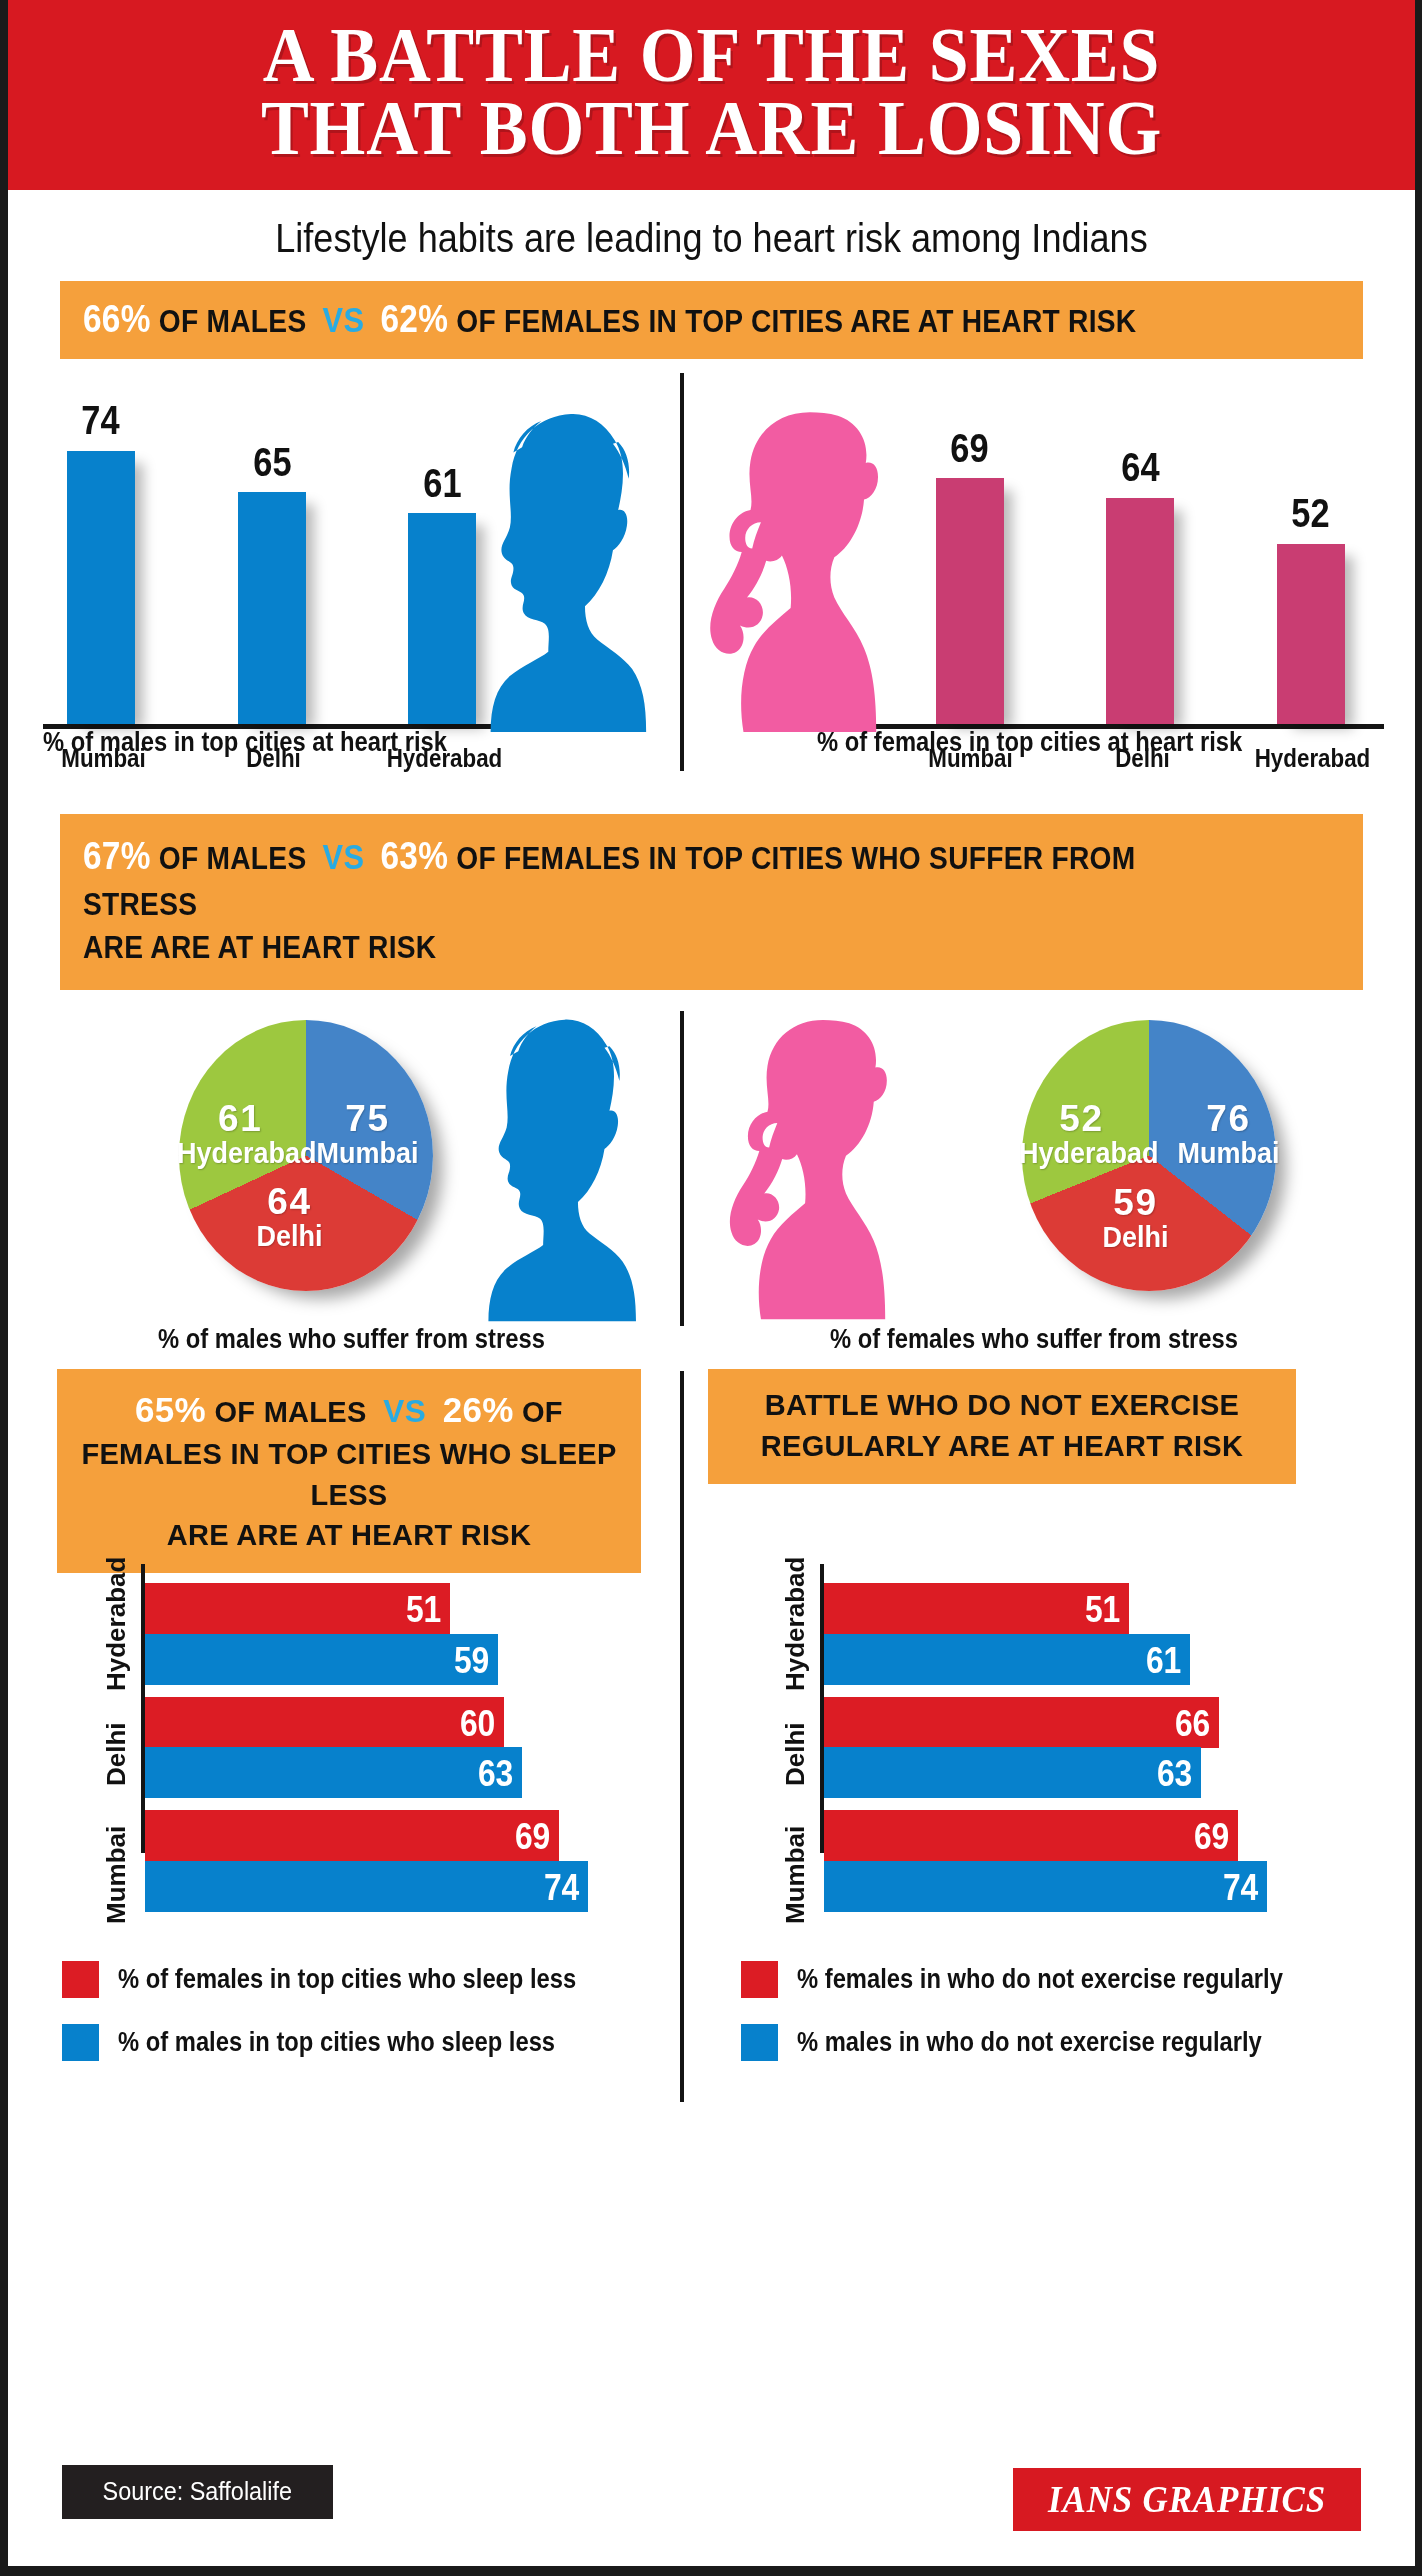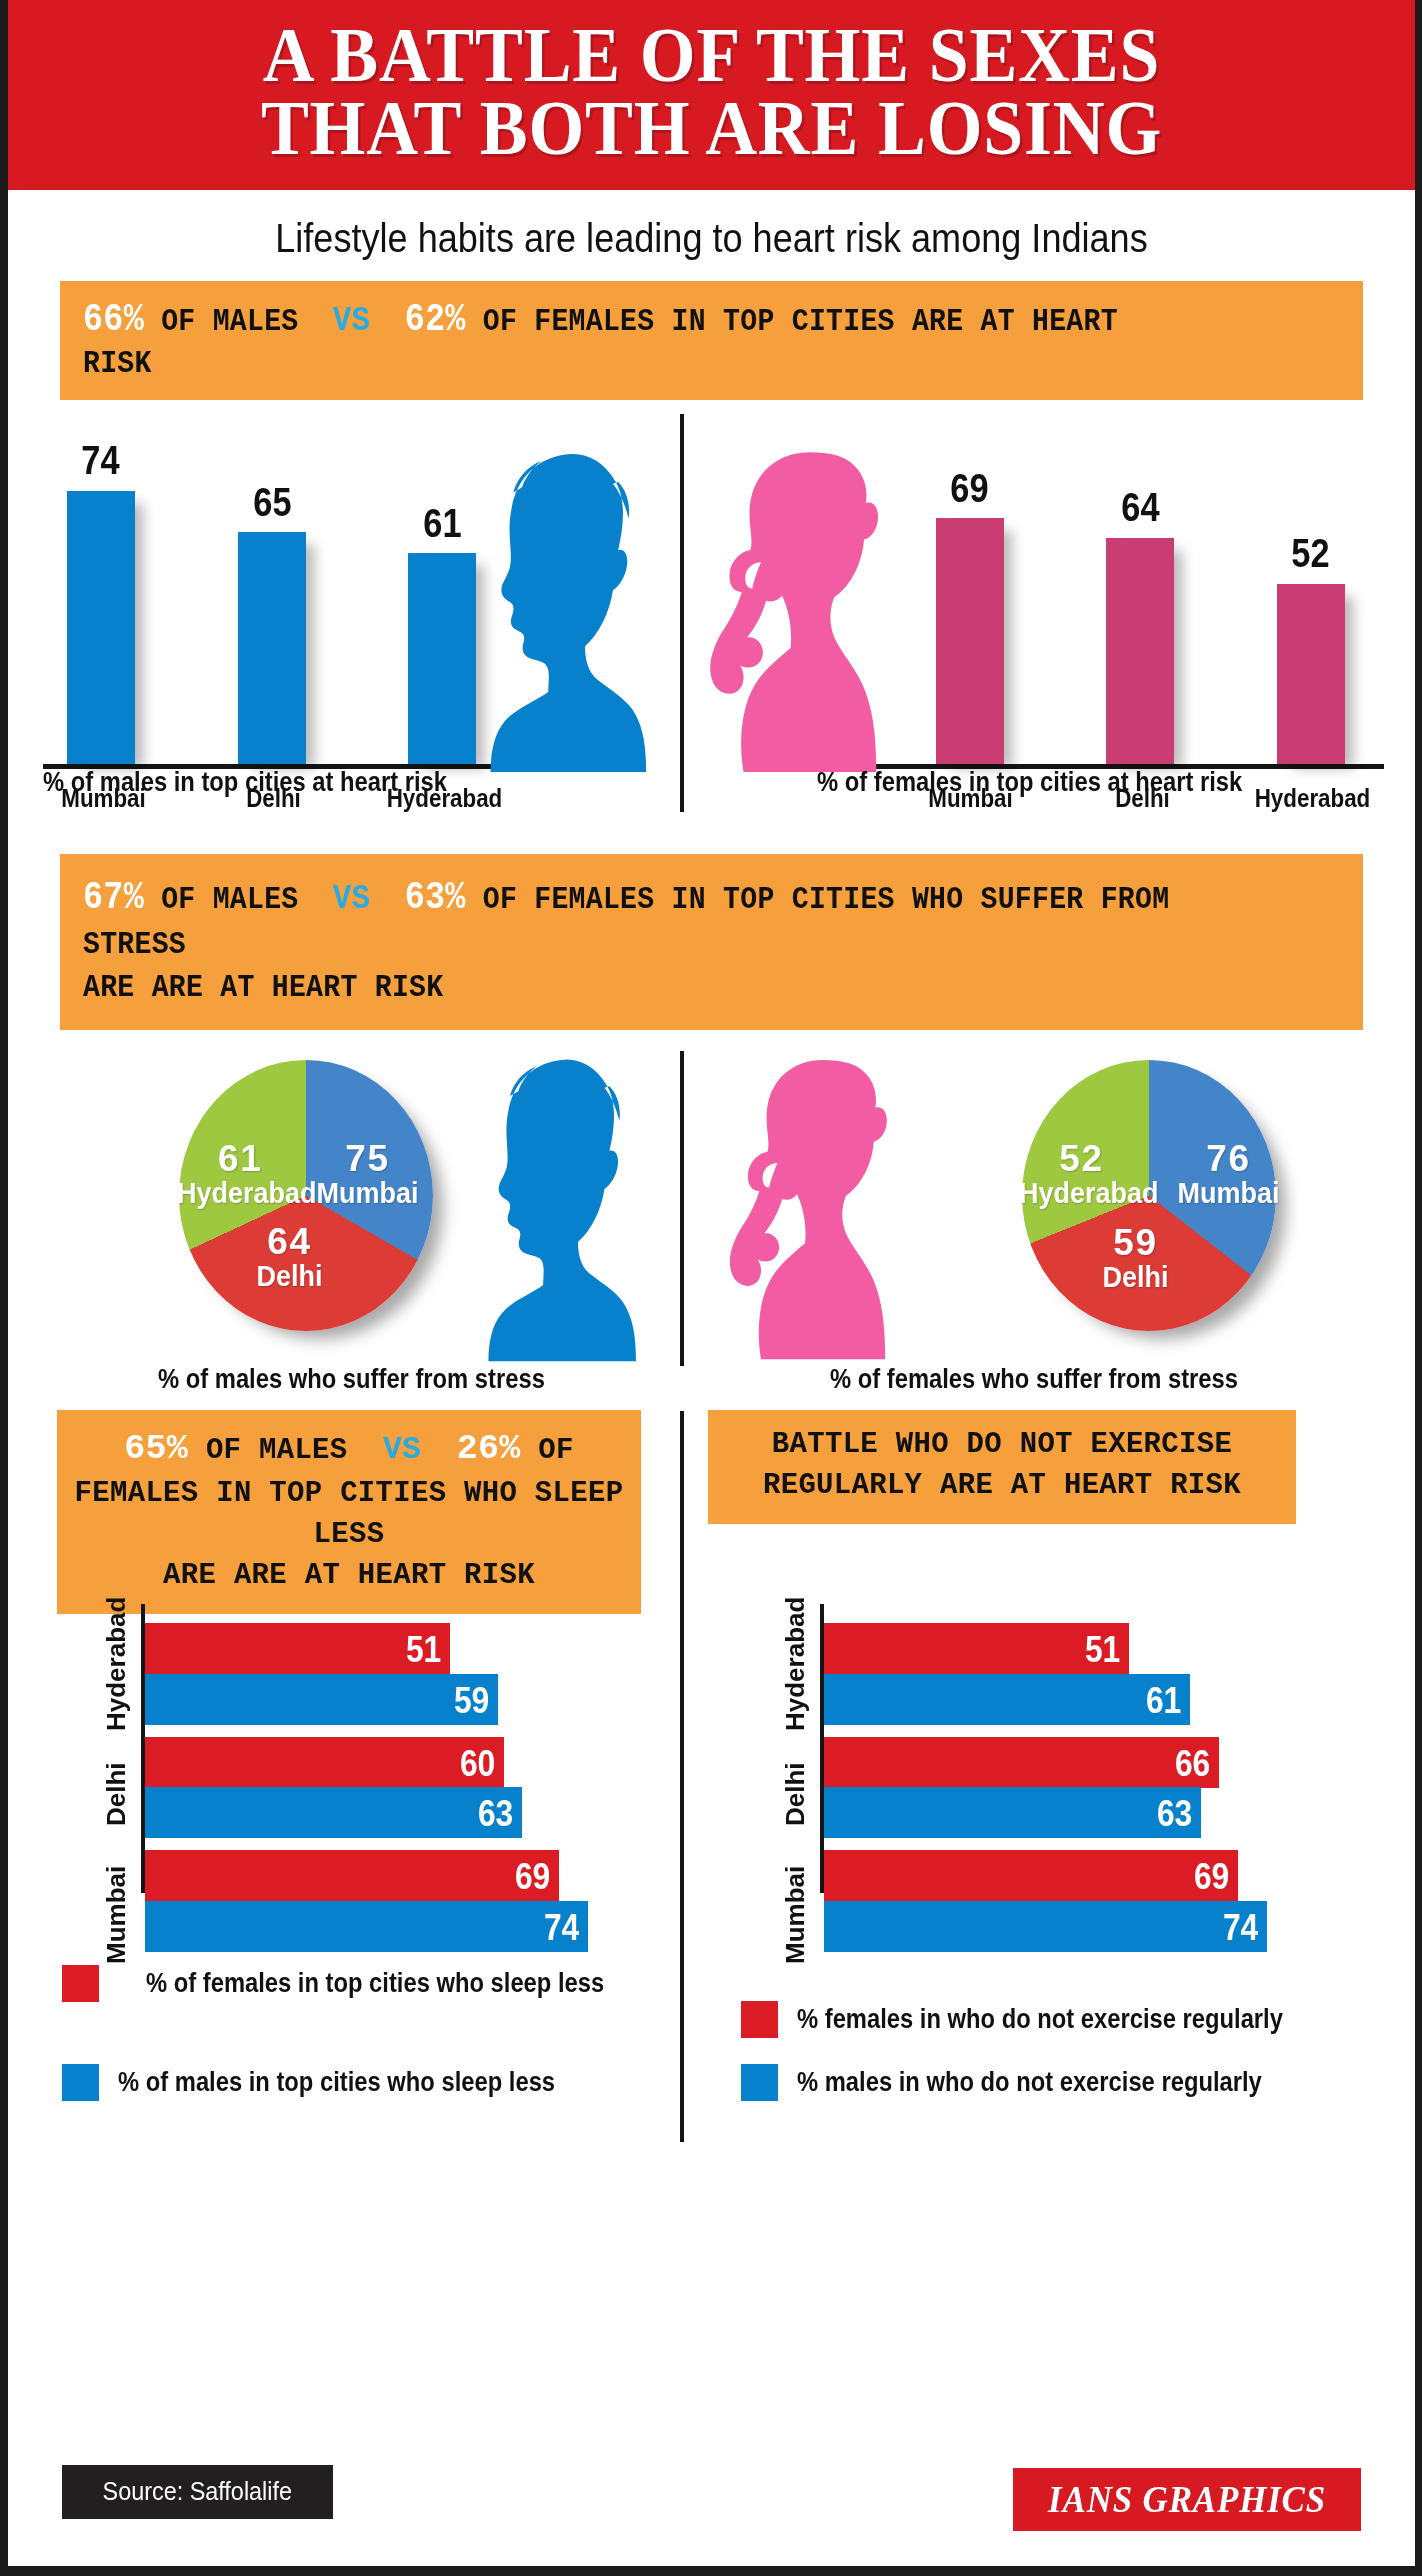--- a/index.html
+++ b/index.html
@@ -27,21 +27,20 @@
     text-align:center;font-size:41px;color:#111;
     padding:24.5px 0 19px 0;
     font-family:"Liberation Sans", sans-serif;
     transform:scaleX(0.88);
   }
   
   .banner{
     background:#F5A03C;color:#111;font-weight:bold;
     letter-spacing:0.3px;
     box-sizing:border-box;
-    font-family:Liberation Mono, monospace;
   }
   .banner .pct{color:#ffffff;font-weight:bold;}
   .banner .vs{color:#29ABE2;font-weight:bold;}
   .band1{
     margin:0 52px;padding:15.7px 23px;font-size:32px;
     text-align:left;line-height:1.25;
   }
   .band1 .pct{font-size:38px;}
   .band1 .vs{font-size:35px;}
   .band2{
@@ -322,21 +321,21 @@
       <div class="hbar-val" style="left:449px;top:337px;">60</div>
       <div class="hbar blue" style="left:137px;top:381px;width:377px;"></div>
       <div class="hbar-val" style="left:467px;top:387px;">63</div>
 
       <div class="hcat" style="left:93px;top:448px;height:122px;">Mumbai</div>
       <div class="hbar red" style="left:137px;top:444px;width:414px;"></div>
       <div class="hbar-val" style="left:504px;top:450px;">69</div>
       <div class="hbar blue" style="left:137px;top:495px;width:443px;"></div>
       <div class="hbar-val" style="left:533px;top:501px;">74</div>
 
-      <div class="legend-row" style="left:54px;top:559px;gap:28px;">
+      <div class="legend-row" style="left:54px;top:595px;">
         <span class="legend-sw" style="background:#DC1C24;"></span>
         <span class="legend-tx">% of females in top cities who sleep less</span>
       </div>
       <div class="legend-row" style="left:54px;top:658px;">
         <span class="legend-sw" style="background:#0781CC;"></span>
         <span class="legend-tx">% of males in top cities who sleep less</span>
       </div>
     </div>
 
     <div class="hpanel" style="left:672px;width:751px;">

